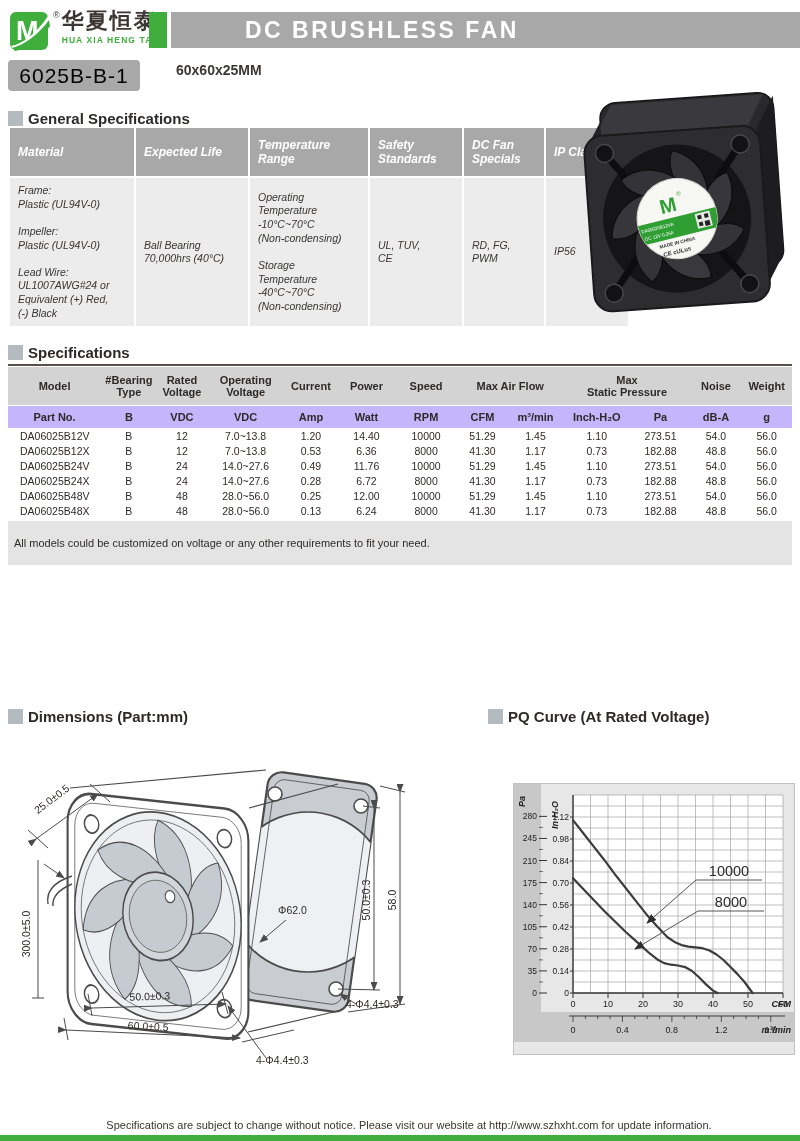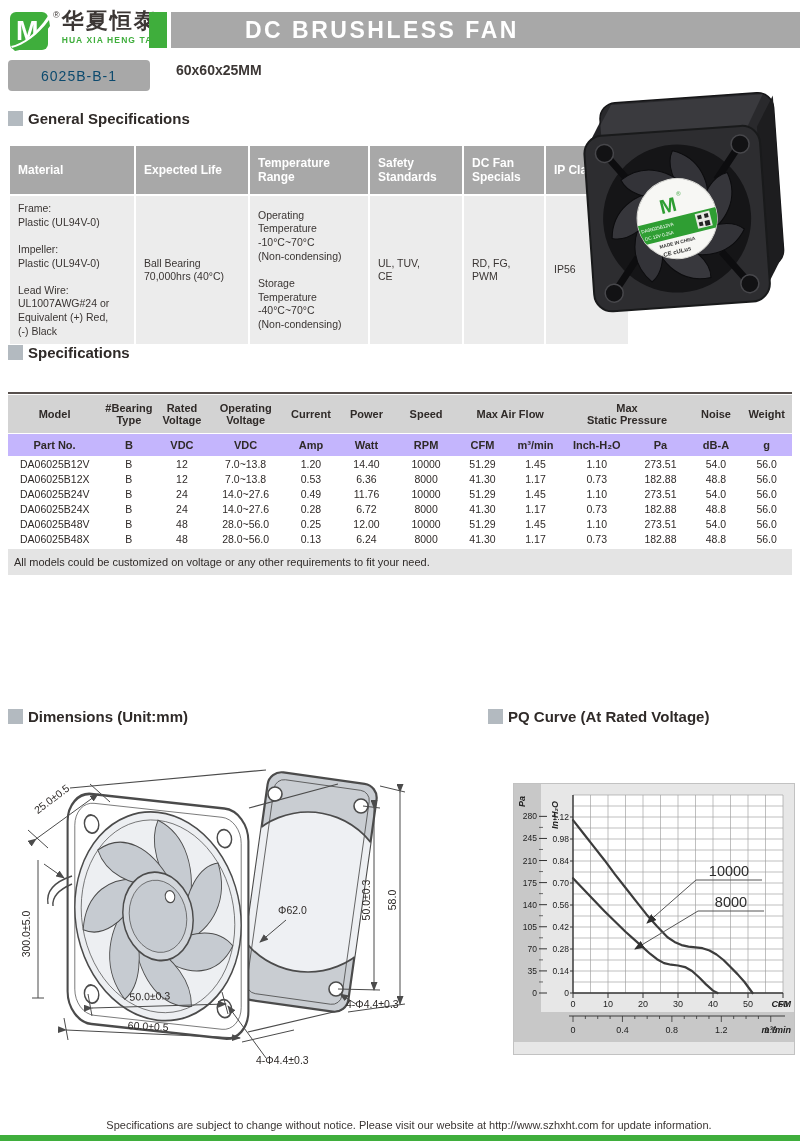--- a/index.html
+++ b/index.html
@@ -8,42 +8,42 @@
   
   .hdr{position:absolute;left:0;top:8px;width:800px;height:44px;}
   .logo{position:absolute;left:10px;top:2px;display:flex;align-items:flex-start;}
   .logo-cn{font-size:22px;font-weight:bold;color:#3c3735;line-height:1;letter-spacing:2px;}
   .logo-en{font-size:8.5px;font-weight:bold;color:#3fae3c;letter-spacing:1.1px;margin-top:3px;}
   .reg{font-size:9px;color:#3c3735;margin:0 2px 0 3px;}
   .green-strip{position:absolute;left:149px;top:4px;width:18px;height:36px;background:#3fae3c;}
   .banner{position:absolute;left:171px;top:4px;width:629px;height:36px;background:#a8a8a8;
           display:flex;align-items:center;}
   .banner span{color:#fff;font-size:23px;font-weight:bold;letter-spacing:2.5px;padding-left:30px;margin-left:44px;}
-  .badge{position:absolute;left:8px;top:60px;width:142px;height:31px;background:#a8a8a8;border-radius:4px;
-         color:#0c4a6e;font-size:14px;display:flex;align-items:center;justify-content:center;letter-spacing:1px;}
+  .badge{position:absolute;left:8px;top:60px;width:132px;height:31px;background:#a8a8a8;border-radius:4px;
+         color:#000000;font-size:21px;display:flex;align-items:center;justify-content:center;letter-spacing:1px;}
   .sizelabel{position:absolute;left:176px;top:62px;font-size:14px;color:#3c3735;font-weight:bold;}
   
   .sect{position:absolute;display:flex;align-items:center;gap:5px;}
   .sect .sq{width:15px;height:15px;background:#b3bac0;}
   .sect .t{font-size:15px;font-weight:bold;color:#2f2a28;}
   
-  table.gen{position:absolute;left:8px;top:144px;border-collapse:separate;border-spacing:2px;}
+  table.gen{position:absolute;left:8px;top:126px;border-collapse:separate;border-spacing:2px;font-style:italic;}
   table.gen th{background:#a8a8a8;color:#fff;font-size:12px;font-weight:bold;text-align:left;
                padding:4px 8px;height:40px;white-space:pre-line;vertical-align:middle;}
   table.gen td{background:#ececec;font-size:10.5px;color:#3a3533;padding:6px 8px;height:126px;
                white-space:pre-line;vertical-align:middle;line-height:1.3;}
   
-  .specwrap{position:absolute;left:8px;top:364px;width:784px;border-top:2px solid #57504d;margin-top:28px;}
+  .specwrap{position:absolute;left:8px;top:364px;width:784px;border-top:2px solid #57504d;}
   table.spec{width:100%;border-collapse:separate;border-spacing:0 1px;}
   table.spec th{font-size:11px;font-weight:bold;color:#2f2a28;white-space:pre-line;padding:3px 2px;}
   table.spec tr.h1 th{background:#d3d3d3;height:32px;}
   table.spec tr.h2 th{background:#c4b5fd;height:16px;}
   table.spec td{font-size:10.5px;color:#2f2a28;text-align:center;padding:1px 2px;background:#fff;}
   table.spec td.c0{text-align:left;padding-left:12px;}
-  .specnote{background:#e4e4e4;font-size:11px;color:#2f2a28;padding:7px 6px;margin-top:2px;}
+  .specnote{background:#e4e4e4;font-size:11px;color:#2f2a28;padding:16px 6px;margin-top:2px;}
   
   .dims-svg{position:absolute;left:8px;top:742px;}
   .chart-svg{position:absolute;left:513px;top:783px;}
   .fanphoto{position:absolute;left:578px;top:90px;}
   .footer{position:absolute;left:0;top:1119px;width:800px;text-align:center;font-size:11px;color:#3a3533;padding-left:9px;}
   .greenbar{position:absolute;left:0;bottom:0;width:800px;height:6px;background:#3fae3c;}
   svg text{font-family:"Liberation Sans","DejaVu Sans",sans-serif;}
 </style>
 </head>
 <body>
@@ -329,21 +329,21 @@
             <td>48.8</td>
             <td>56.0</td>
           </tr>
         </tbody>
     </table>
     <div class="specnote">All models could be customized on voltage or any other requirements to fit your need.</div>
   </div>
 
   <div class="sect" style="left:8px;top:708px;">
     <div class="sq"></div>
-    <div class="t">Dimensions (Unit:mm)</div>
+    <div class="t">Dimensions (Part:mm)</div>
   </div>
 
   <svg class="dims-svg" width="470" height="365" viewBox="0 0 470 365">
     <defs>
       <marker id="da" markerWidth="9" markerHeight="7" refX="8" refY="3.5" orient="auto">
         <path d="M0,0 L9,3.5 L0,7 Z" fill="#4b4b4b"></path>
       </marker>
       <clipPath id="plateclip">
           <rect x="245" y="35" width="110" height="230" rx="14" transform="rotate(8 300 150)"></rect>
         </clipPath>

